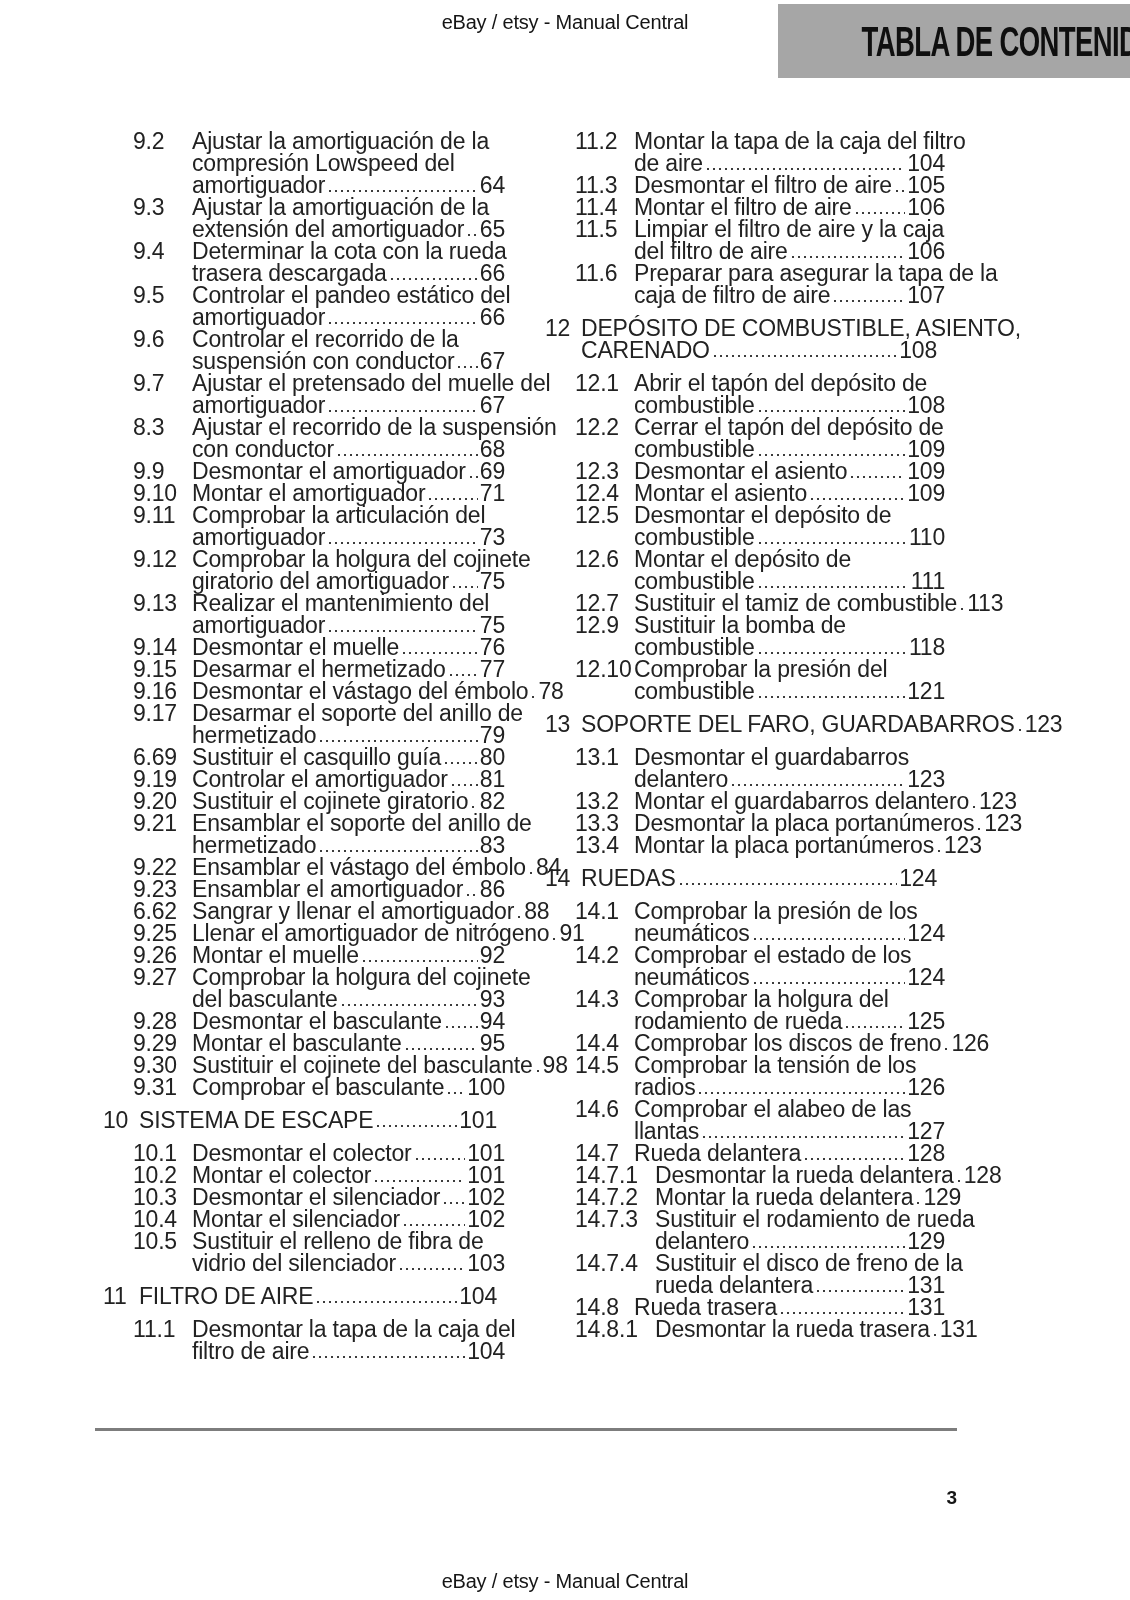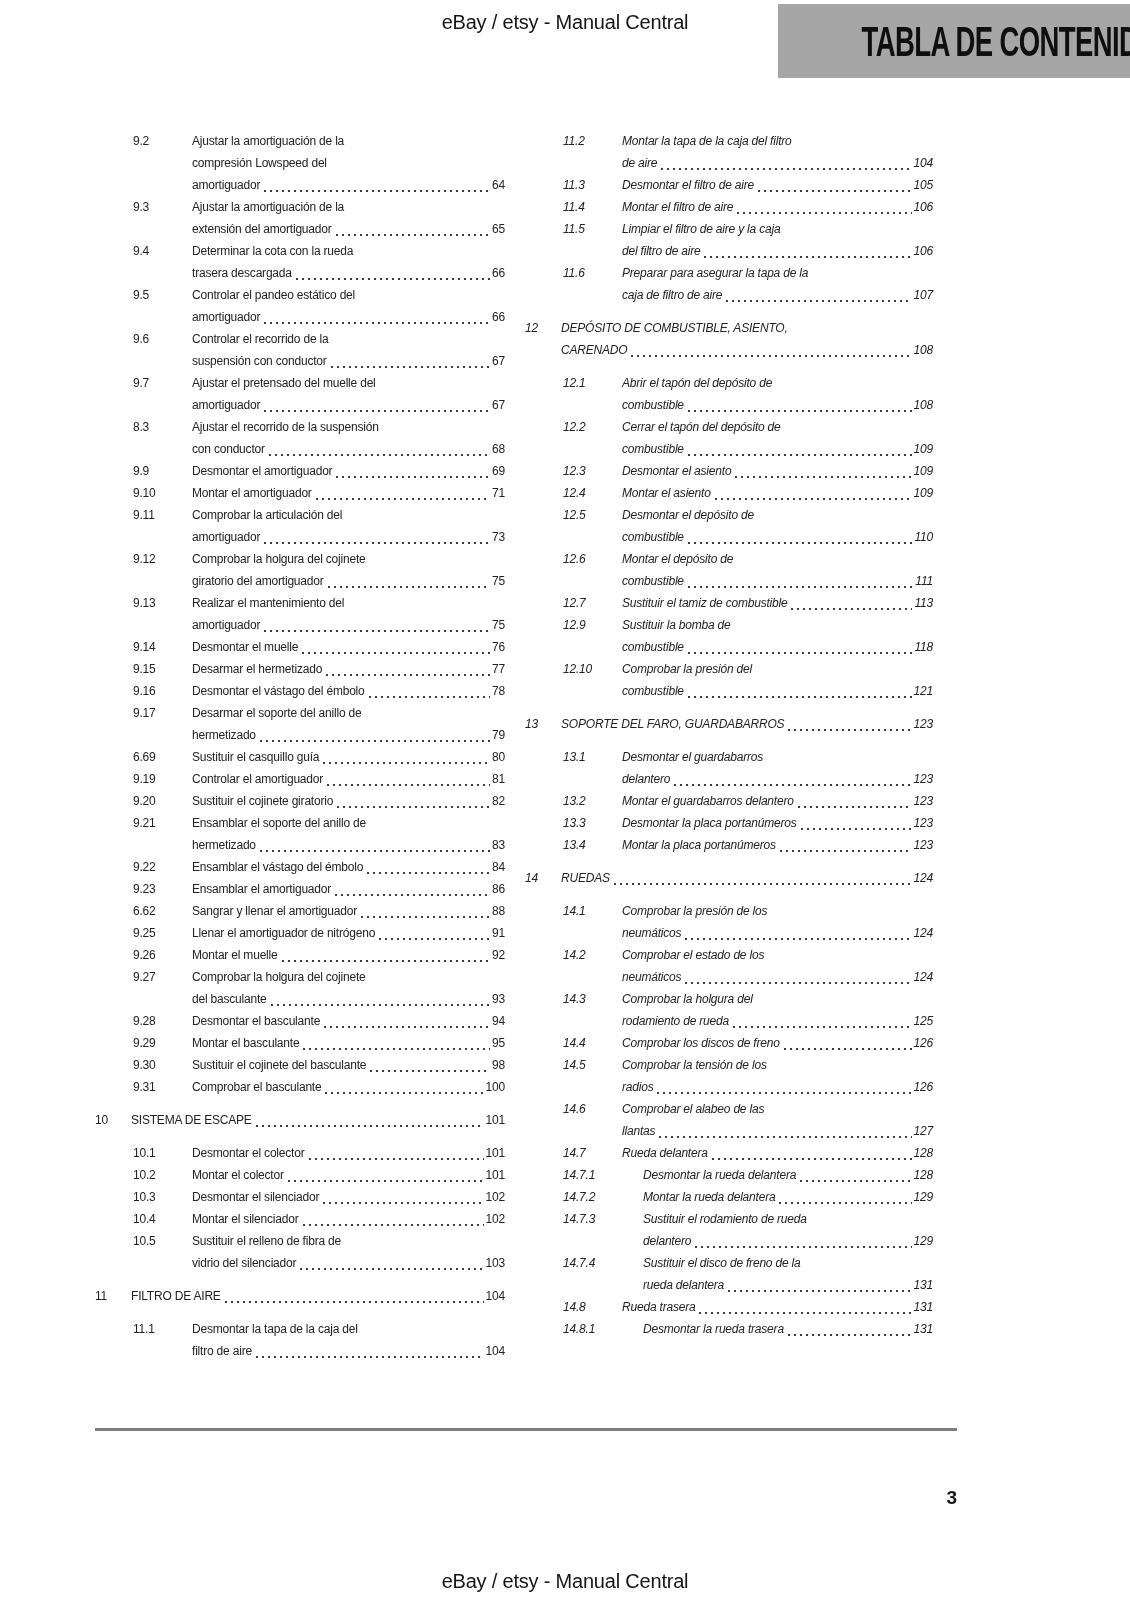--- a/index.html
+++ b/index.html
@@ -45,31 +45,31 @@
     white-space: nowrap;
     transform: scaleX(0.64);
     transform-origin: center;
   }
   
   .toc {
     position: absolute;
     top: 130px; left: 95px;
     display: flex;
     align-items: flex-start;
-    gap: 20px;
-    font-size: 12px;
+    gap: 32px;
+    font-size: 23px;
     line-height: 22px;
     letter-spacing: -0.2px;
     color: #222222;
   }
   .toc-col { width: 410px; }
-  .toc-col.col2 { width: 408px; font-style: italic; }
+  .toc-col.col2 { width: 408px; }
   .entry { display: flex; }
   .entry .num { flex: 0 0 auto; }
-  .entry.section { margin: 11px 0; justify-content: space-between; }
+  .entry.section { margin: 11px 8px; justify-content: space-between; }
   .entry.section .num { width: 36px; }
   .entry.sub    { padding-left: 38px; }
   .entry.sub .num    { width: 59px; }
   .entry.subsub { padding-left: 38px; }
   .entry.subsub .num { width: 80px; }
   .entry .body { flex: 1 1 auto; min-width: 0; }
   .line { display: flex; align-items: baseline; }
   .line .t { flex: 0 0 auto; white-space: pre; }
   .leader {
     flex: 1 1 6px;

